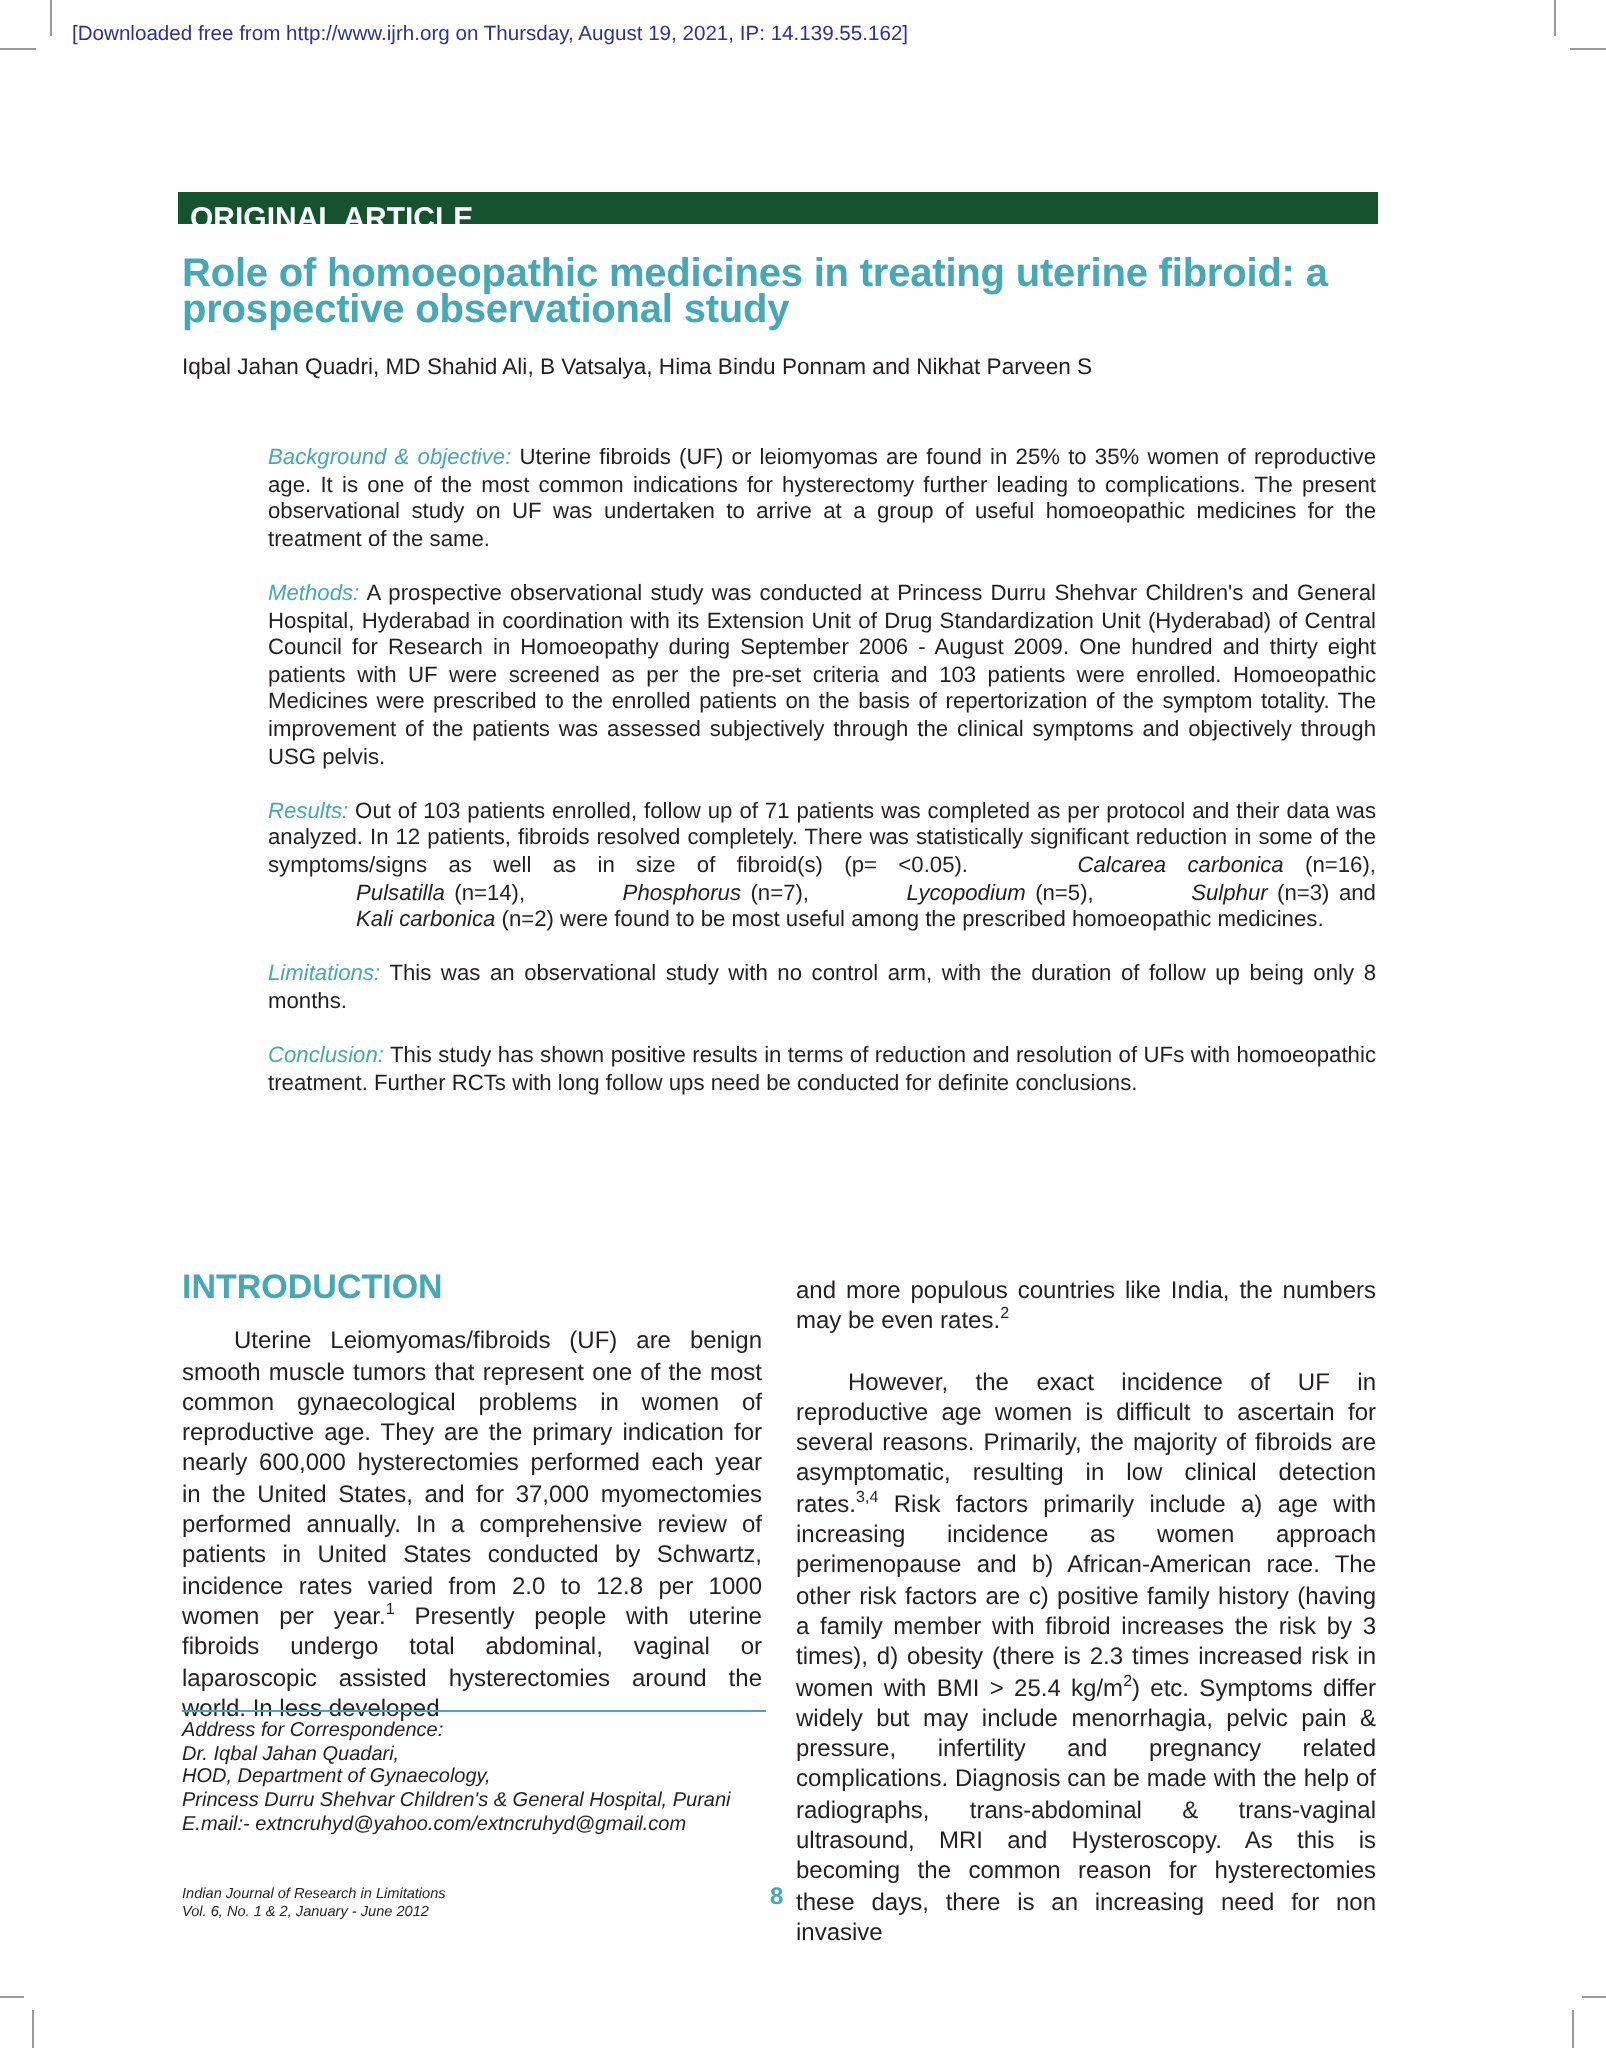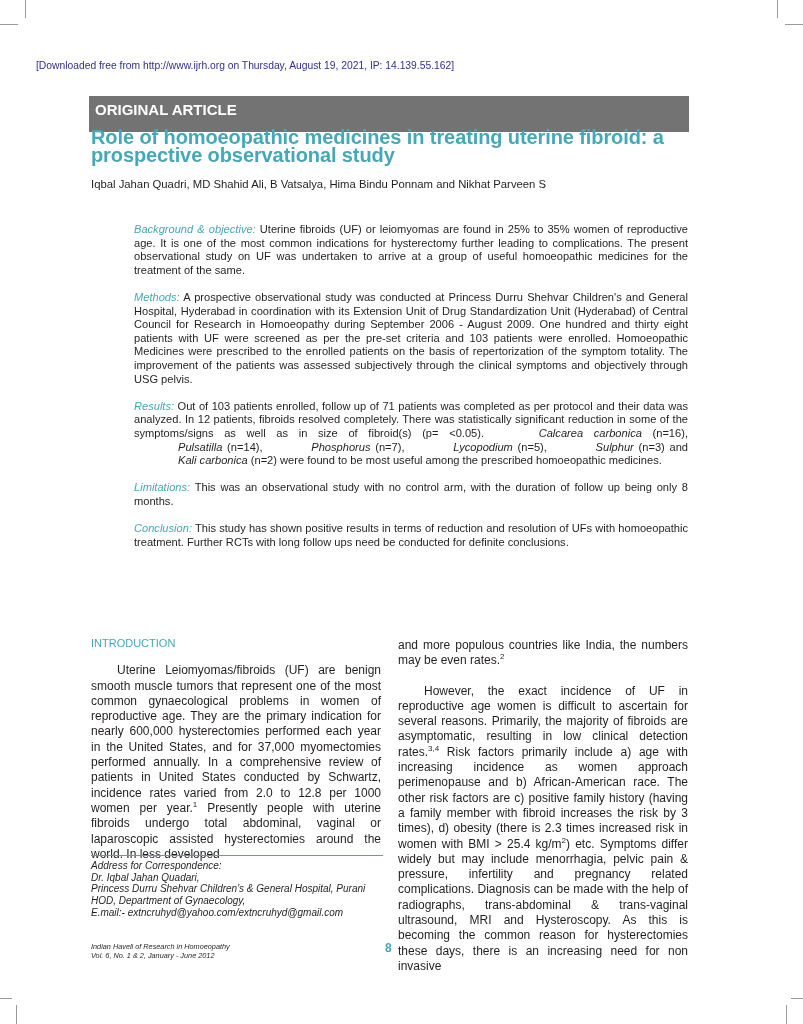--- a/index.html
+++ b/index.html
@@ -1,32 +1,32 @@
 <!DOCTYPE html>
 <html><head>
 <meta charset="utf-8">
 <style>
   html, body { margin:0; padding:0; background:#fff; }
   body { width:803px; height:1024px; position:relative; overflow:hidden;
          font-family:"Liberation Sans", sans-serif; color:#231f20; }
   .crop { position:absolute; background:#9a9a9a; }
-  .download { position:absolute; left:36px; top:12px; font-size:10.3px; color:#2e3192; white-space:nowrap;margin-top:48px; }
-  .banner { position:absolute; left:89px; top:96px; width:600px; height:36px; background:#737373;
-            color:#fff; font-weight:bold; font-size:15px; line-height:28px; padding-left:6px; box-sizing:border-box; }
+  .download { position:absolute; left:36px; top:12px; font-size:10.3px; color:#2e3192; white-space:nowrap; }
+  .banner { position:absolute; left:89px; top:96px; width:600px; height:16px; background:#14532d;
+            color:#fff; font-weight:bold; font-size:15px; line-height:28px; padding-left:6px; box-sizing:border-box;text-decoration:underline; }
   .title { position:absolute; left:91px; top:128px; width:612px; font-weight:bold; font-size:20px;
            line-height:18px; color:#45a8b7; letter-spacing:-0.1px; }
   .authors { position:absolute; left:91px; top:178px; font-size:11.3px; color:#231f20; white-space:nowrap; }
   .abstract { position:absolute; left:134px; top:223px; width:554px; font-size:11.1px; line-height:13.6px; text-align:justify; }
   .abstract p { margin:0 0 13.6px 0; }
   .abstract .lbl { color:#45a8b7; font-style:italic; }
   .col { position:absolute; font-size:12px; line-height:15.3px; text-align:justify; }
   .col p { margin:0; }
   .col-left { left:91px; top:636px; width:290px; }
   .col-right { left:398px; top:638px; width:290px; }
-  .h-intro { color:#45a8b7; font-weight:normal; font-size:11px; margin:0 0 12px 0 !important; }
+  .h-intro { color:#45a8b7; font-weight:bold; font-size:17px; margin:0 0 12px 0 !important; }
   .indent { text-indent:26px; }
   sup { font-size:8px; line-height:0; vertical-align:super; }
   .rule { position:absolute; left:91px; top:855px; width:292px; height:1px; background:#45a8b7; }
   .address { position:absolute; left:91px; top:860px; width:300px; font-size:10px; line-height:11.7px; font-style:italic; color:#231f20; }
   .address div { white-space:nowrap; }
   .journal { position:absolute; left:91px; top:943px; font-size:7.3px; line-height:8.8px; font-style:italic; color:#231f20; }
   .pagenum { position:absolute; left:385px; top:941px; font-size:12px; color:#45a8b7; font-weight:bold; }
   i { font-style:italic;padding-left:44px; }
 </style>
 </head>
@@ -62,22 +62,22 @@
 
 <div class="col col-right">
   <p><span>and more populous countries like India, the numbers may be even rates.</span><sup>2</sup></p>
   <p class="indent" style="margin-top:15px;"><span>However, the exact incidence of UF in reproductive age women is difficult to ascertain for several reasons. Primarily, the majority of fibroids are asymptomatic, resulting in low clinical detection rates.</span><sup>3,4</sup><span> Risk factors primarily include a) age with increasing incidence as women approach perimenopause and b) African-American race. The other risk factors are c) positive family history (having a family member with fibroid increases the risk by 3 times), d) obesity (there is 2.3 times increased risk in women with BMI &gt; 25.4 kg/m</span><sup>2</sup><span>) etc. Symptoms differ widely but may include menorrhagia, pelvic pain &amp; pressure, infertility and pregnancy related complications. Diagnosis can be made with the help of radiographs, trans-abdominal &amp; trans-vaginal ultrasound, MRI and Hysteroscopy. As this is becoming the common reason for hysterectomies these days, there is an increasing need for non invasive</span></p>
 </div>
 
 <div class="rule"></div>
 <div class="address">
   <div>Address for Correspondence:</div>
   <div>Dr. Iqbal Jahan Quadari,</div>
+  <div>HOD, Department of Gynaecology,</div>
   <div>Princess Durru Shehvar Children's &amp; General  Hospital, Purani</div>
-  <div>HOD, Department of Gynaecology,</div>
   <div>E.mail:- extncruhyd@yahoo.com/extncruhyd@gmail.com</div>
 </div>
 
 <div class="journal">
-  <div>Indian Haveli of Research in Homoeopathy</div>
+  <div>Indian Journal of Research in Limitations</div>
   <div>Vol. 6, No. 1 &amp; 2, January - June 2012</div>
 </div>
 <div class="pagenum">8</div>
 
 </body></html>

